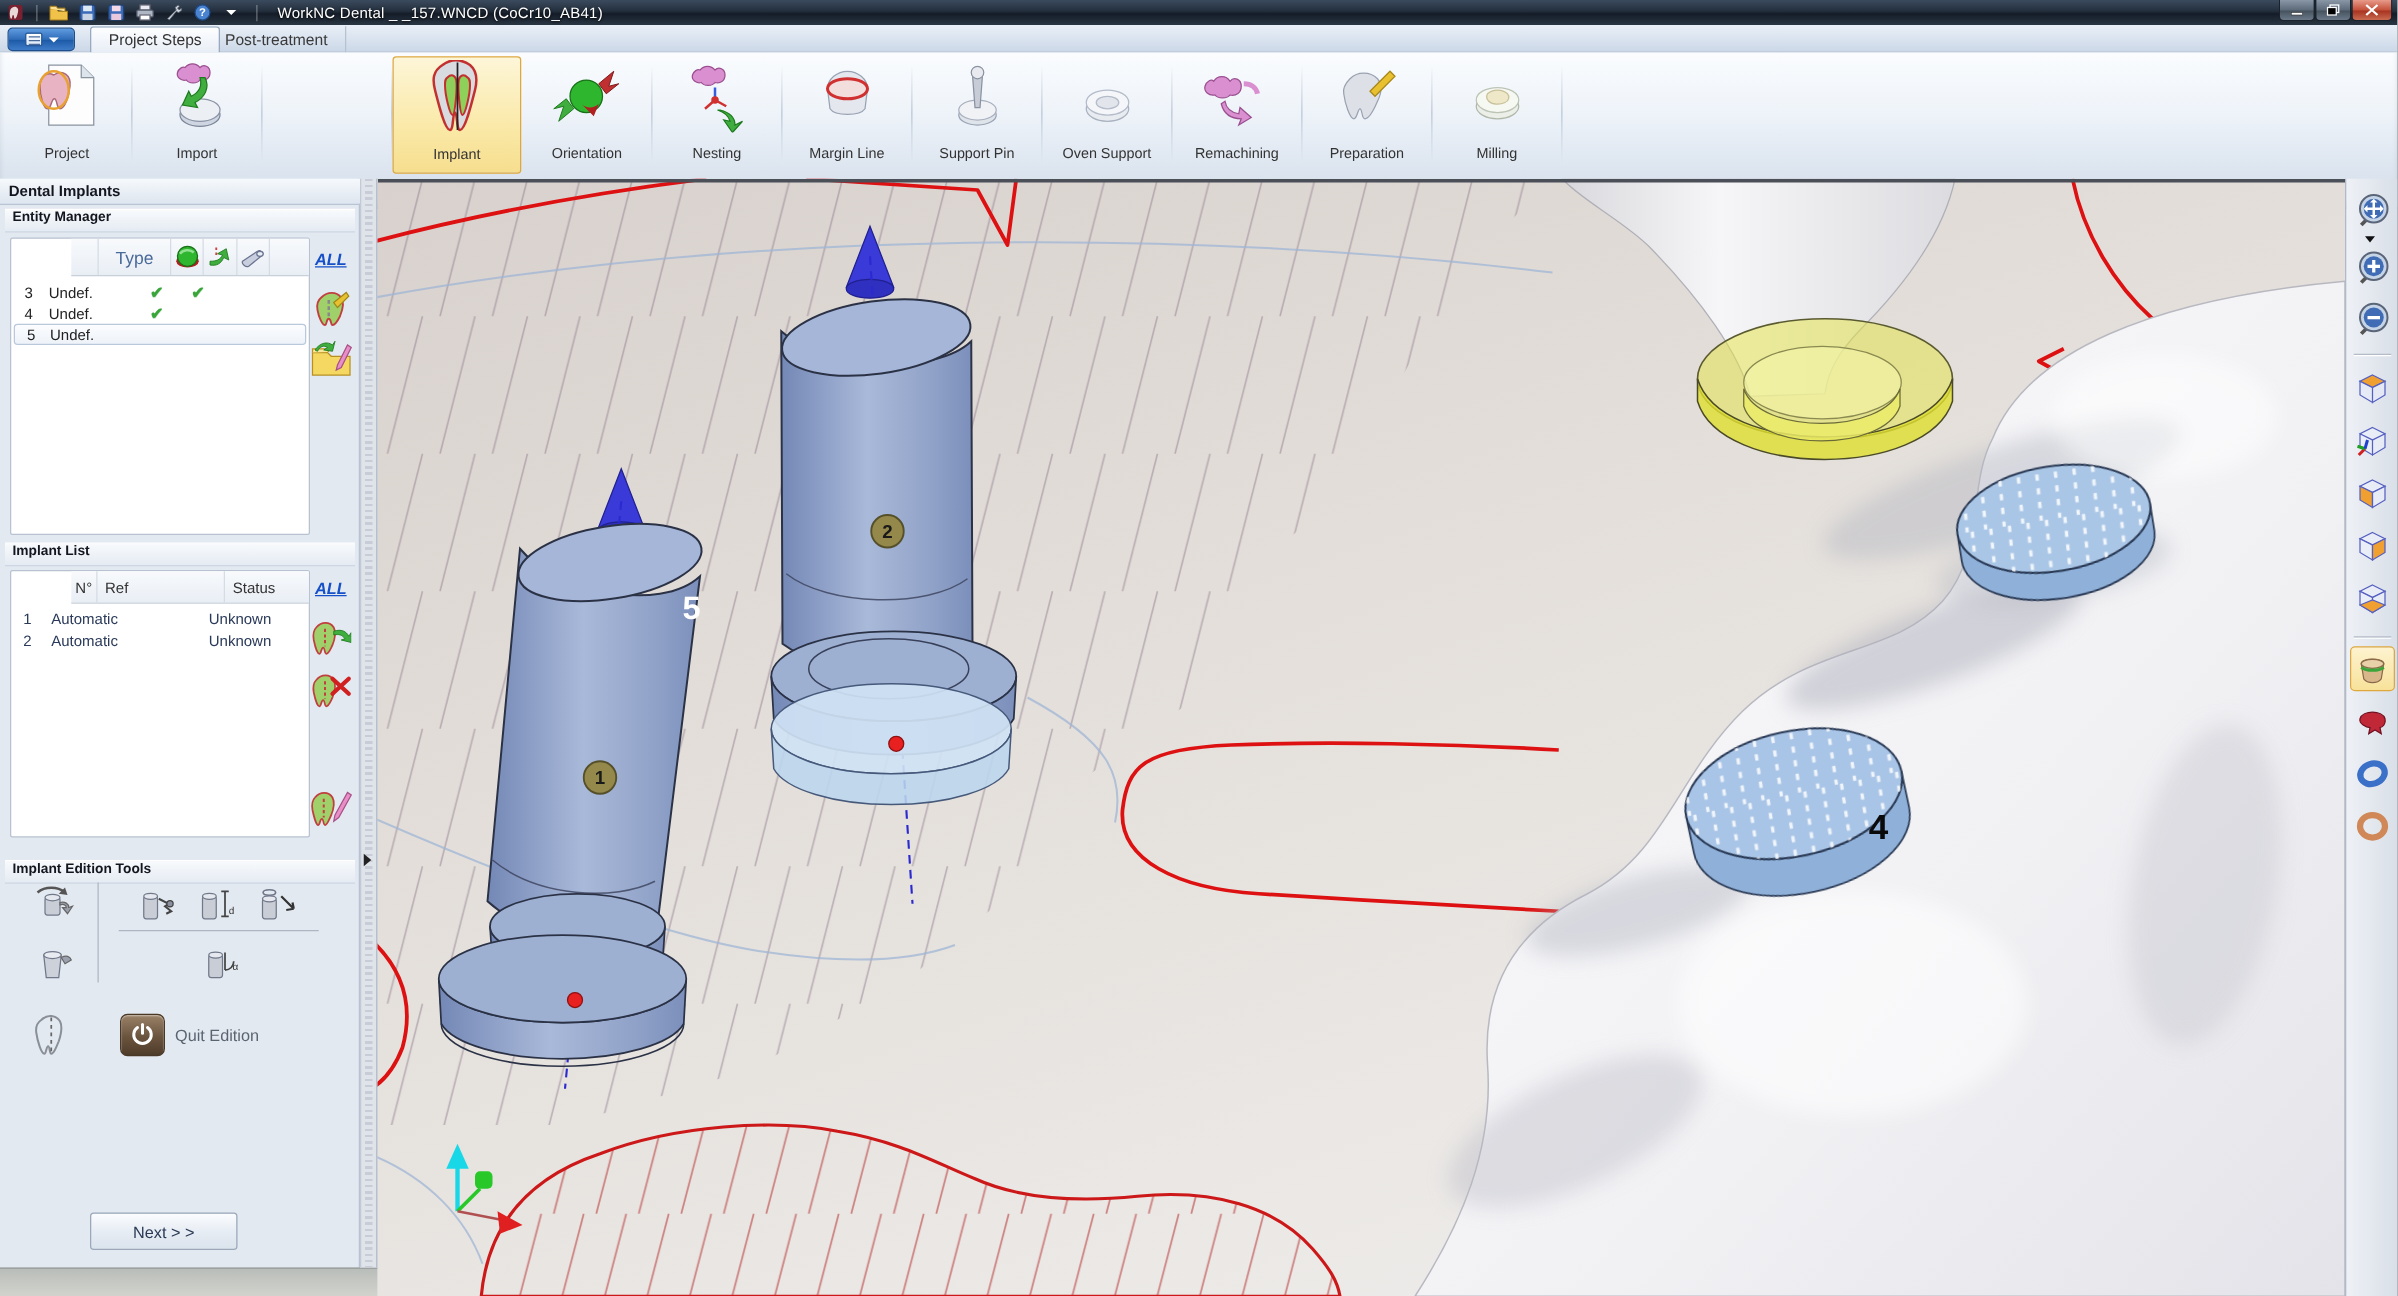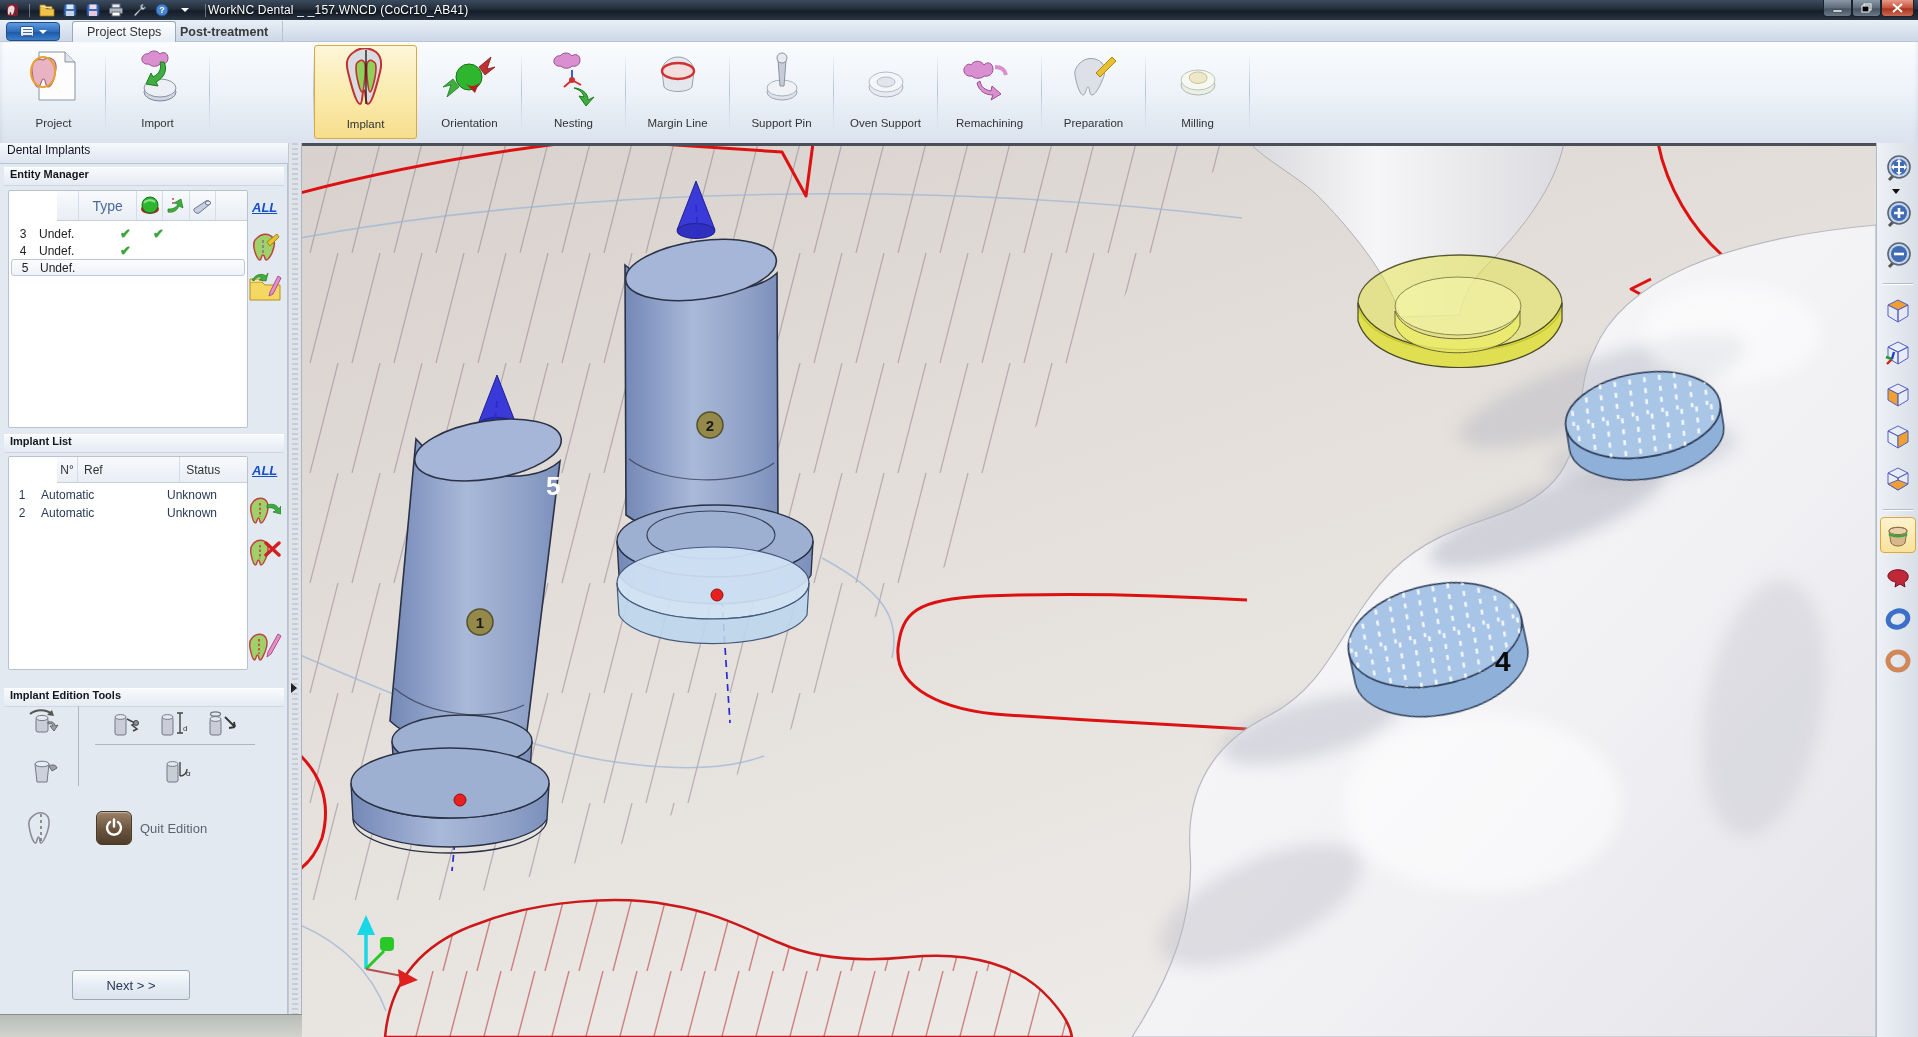--- a/index.html
+++ b/index.html
@@ -8,55 +8,55 @@
     font-family:"Liberation Sans",sans-serif;background:#dfe5ee;-webkit-font-smoothing:antialiased;}
   .abs{position:absolute;}
 
   
   .titlebar{left:0;top:0;width:1918px;height:20px;
     background:linear-gradient(180deg,#3b4b5e 0%,#232e3c 45%,#141c28 55%,#2a3644 100%);
     display:flex;align-items:center;color:#fff;font-size:12px;}
   .qat{display:flex;align-items:center;gap:6px;padding-left:4px;}
   .qat .qbtn{width:17px;height:16px;display:flex;align-items:center;justify-content:center;border-radius:2px;}
   .tb-sep{width:1px;height:13px;background:rgba(255,255,255,.35);margin:0 2px;}
-  .title-text{margin-left:0;letter-spacing:.2px;text-shadow:0 1px 2px #000;text-align:right;}
+  .title-text{margin-left:14px;letter-spacing:.2px;text-shadow:0 1px 2px #000;text-align:right;}
   .wincontrols{position:absolute;right:4px;top:0;display:flex;}
   .winbtn{width:29px;height:17px;border:1px solid #1a222c;border-top:none;border-radius:0 0 4px 4px;
     background:linear-gradient(180deg,#8a97a6,#5c6a7a 50%,#46535f 55%,#6b7888);display:flex;align-items:center;justify-content:center;}
   .winbtn.close{width:33px;background:linear-gradient(180deg,#e89a8a,#c4513a 50%,#a83420 55%,#c96a52);}
 
   
   .tabrow{left:0;top:20px;width:1918px;height:22px;
     background:linear-gradient(180deg,#e9eff7,#ccd8e8);border-bottom:1px solid #b9c6d6;}
   .menubtn{position:absolute;left:6px;top:2px;width:54px;height:19px;border-radius:4px;
     border:1px solid #1e4f8a;background:linear-gradient(180deg,#5f9be0,#2f6cb8 50%,#1d5aa8 55%,#3f7cc8);
     display:flex;align-items:center;justify-content:center;gap:5px;}
   .menu-glyph{width:14px;height:11px;background:linear-gradient(180deg,#fff,#dce8f8);border:1px solid #2a5a9a;border-radius:2px;position:relative;}
   .menu-glyph:before{content:"";position:absolute;left:2px;top:2px;width:9px;height:1px;background:#4a6a9a;box-shadow:0 3px 0 #4a6a9a,0 6px 0 #4a6a9a;}
   .caret-down{width:0;height:0;border-left:4px solid transparent;border-right:4px solid transparent;border-top:4px solid #fff;}
   .tab{position:absolute;top:1px;height:21px;padding:0 14px;display:flex;align-items:center;
     font-size:12.5px;color:#333;}
   .tab.active{background:linear-gradient(180deg,#fdfeff,#e8eef6);border:1px solid #97aac0;border-bottom:none;border-radius:3px 3px 0 0;}
-  .tab.inactive{color:#3a3a3a;border-right:1px solid #b4c2d2;font-weight:bold;}
+  .tab.inactive{color:#3a3a3a;border-right:1px solid #b4c2d2;}
 
   
   .ribbon{left:0;top:42px;width:1918px;height:125px;
     background:linear-gradient(180deg,#fafcfe 0%,#eef3f9 40%,#dfe7f1 70%,#d3dde9 100%);
     border-bottom:1px solid #8fa0b4;box-shadow:inset 0 -3px 4px rgba(130,145,165,.25);}
   .rcell{position:absolute;top:3px;width:103px;height:94px;display:flex;flex-direction:column;align-items:center;}
   .rcell .ric{flex:0 0 64px;display:flex;align-items:center;justify-content:center;width:100%;}
   .rcell .rlabel{font-size:11.5px;color:#333;margin-top:8px;white-space:nowrap;}
   .rcell.active{background:linear-gradient(180deg,#fdf6d8,#fae9a8 60%,#f6de8e);border:1px solid #dfa83c;border-radius:3px;}
   .rsep{position:absolute;top:10px;width:1px;height:78px;background:linear-gradient(180deg,transparent,#b8c4d4,transparent);}
 
   
   .leftpanel{left:0;top:143px;width:288px;height:871px;background:#e3e9f1;border-right:1px solid #b8c2d0;}
   .panel-bar{position:absolute;left:0;width:288px;height:21px;
     background:linear-gradient(180deg,#f6f9fc,#dde5ef);border-bottom:1px solid #b8c4d4;
-    font-size:12px;font-weight:normal;color:#14161f;display:flex;padding-left:7px;}
+    font-size:12px;font-weight:bold;color:#14161f;display:flex;align-items:center;padding-left:7px;}
   .sec-head{position:absolute;left:4px;width:280px;height:19px;font-size:11px;font-weight:bold;color:#14161f;
     display:flex;align-items:flex-start;padding-left:6px;
     background:linear-gradient(180deg,#f8fafc,#e5ebf3);border-top:1px solid #fff;border-bottom:1px solid #cdd6e2;}
   .tablebox{position:absolute;background:#fff;border:1px solid #b8c2d0;border-radius:2px;}
   .thead{display:flex;background:linear-gradient(180deg,#f8fafc,#e9eef5);border-bottom:1px solid #c8d0da;margin-left:48px;}
   .thead .hc{border-right:1px solid #d5dce5;display:flex;align-items:center;justify-content:center;}
   .trow{display:flex;align-items:center;font-size:12px;color:#222;}
   .trow .tc{padding:1px 2px;}
   .trow.selected{background:linear-gradient(180deg,#fbfcfe,#eef3f9);border:1px solid #b9c8da;border-radius:3px;}
   .check{color:#3aa53a;font-size:13px;font-weight:bold;text-shadow:0 1px 0 #cfe8cf;}

